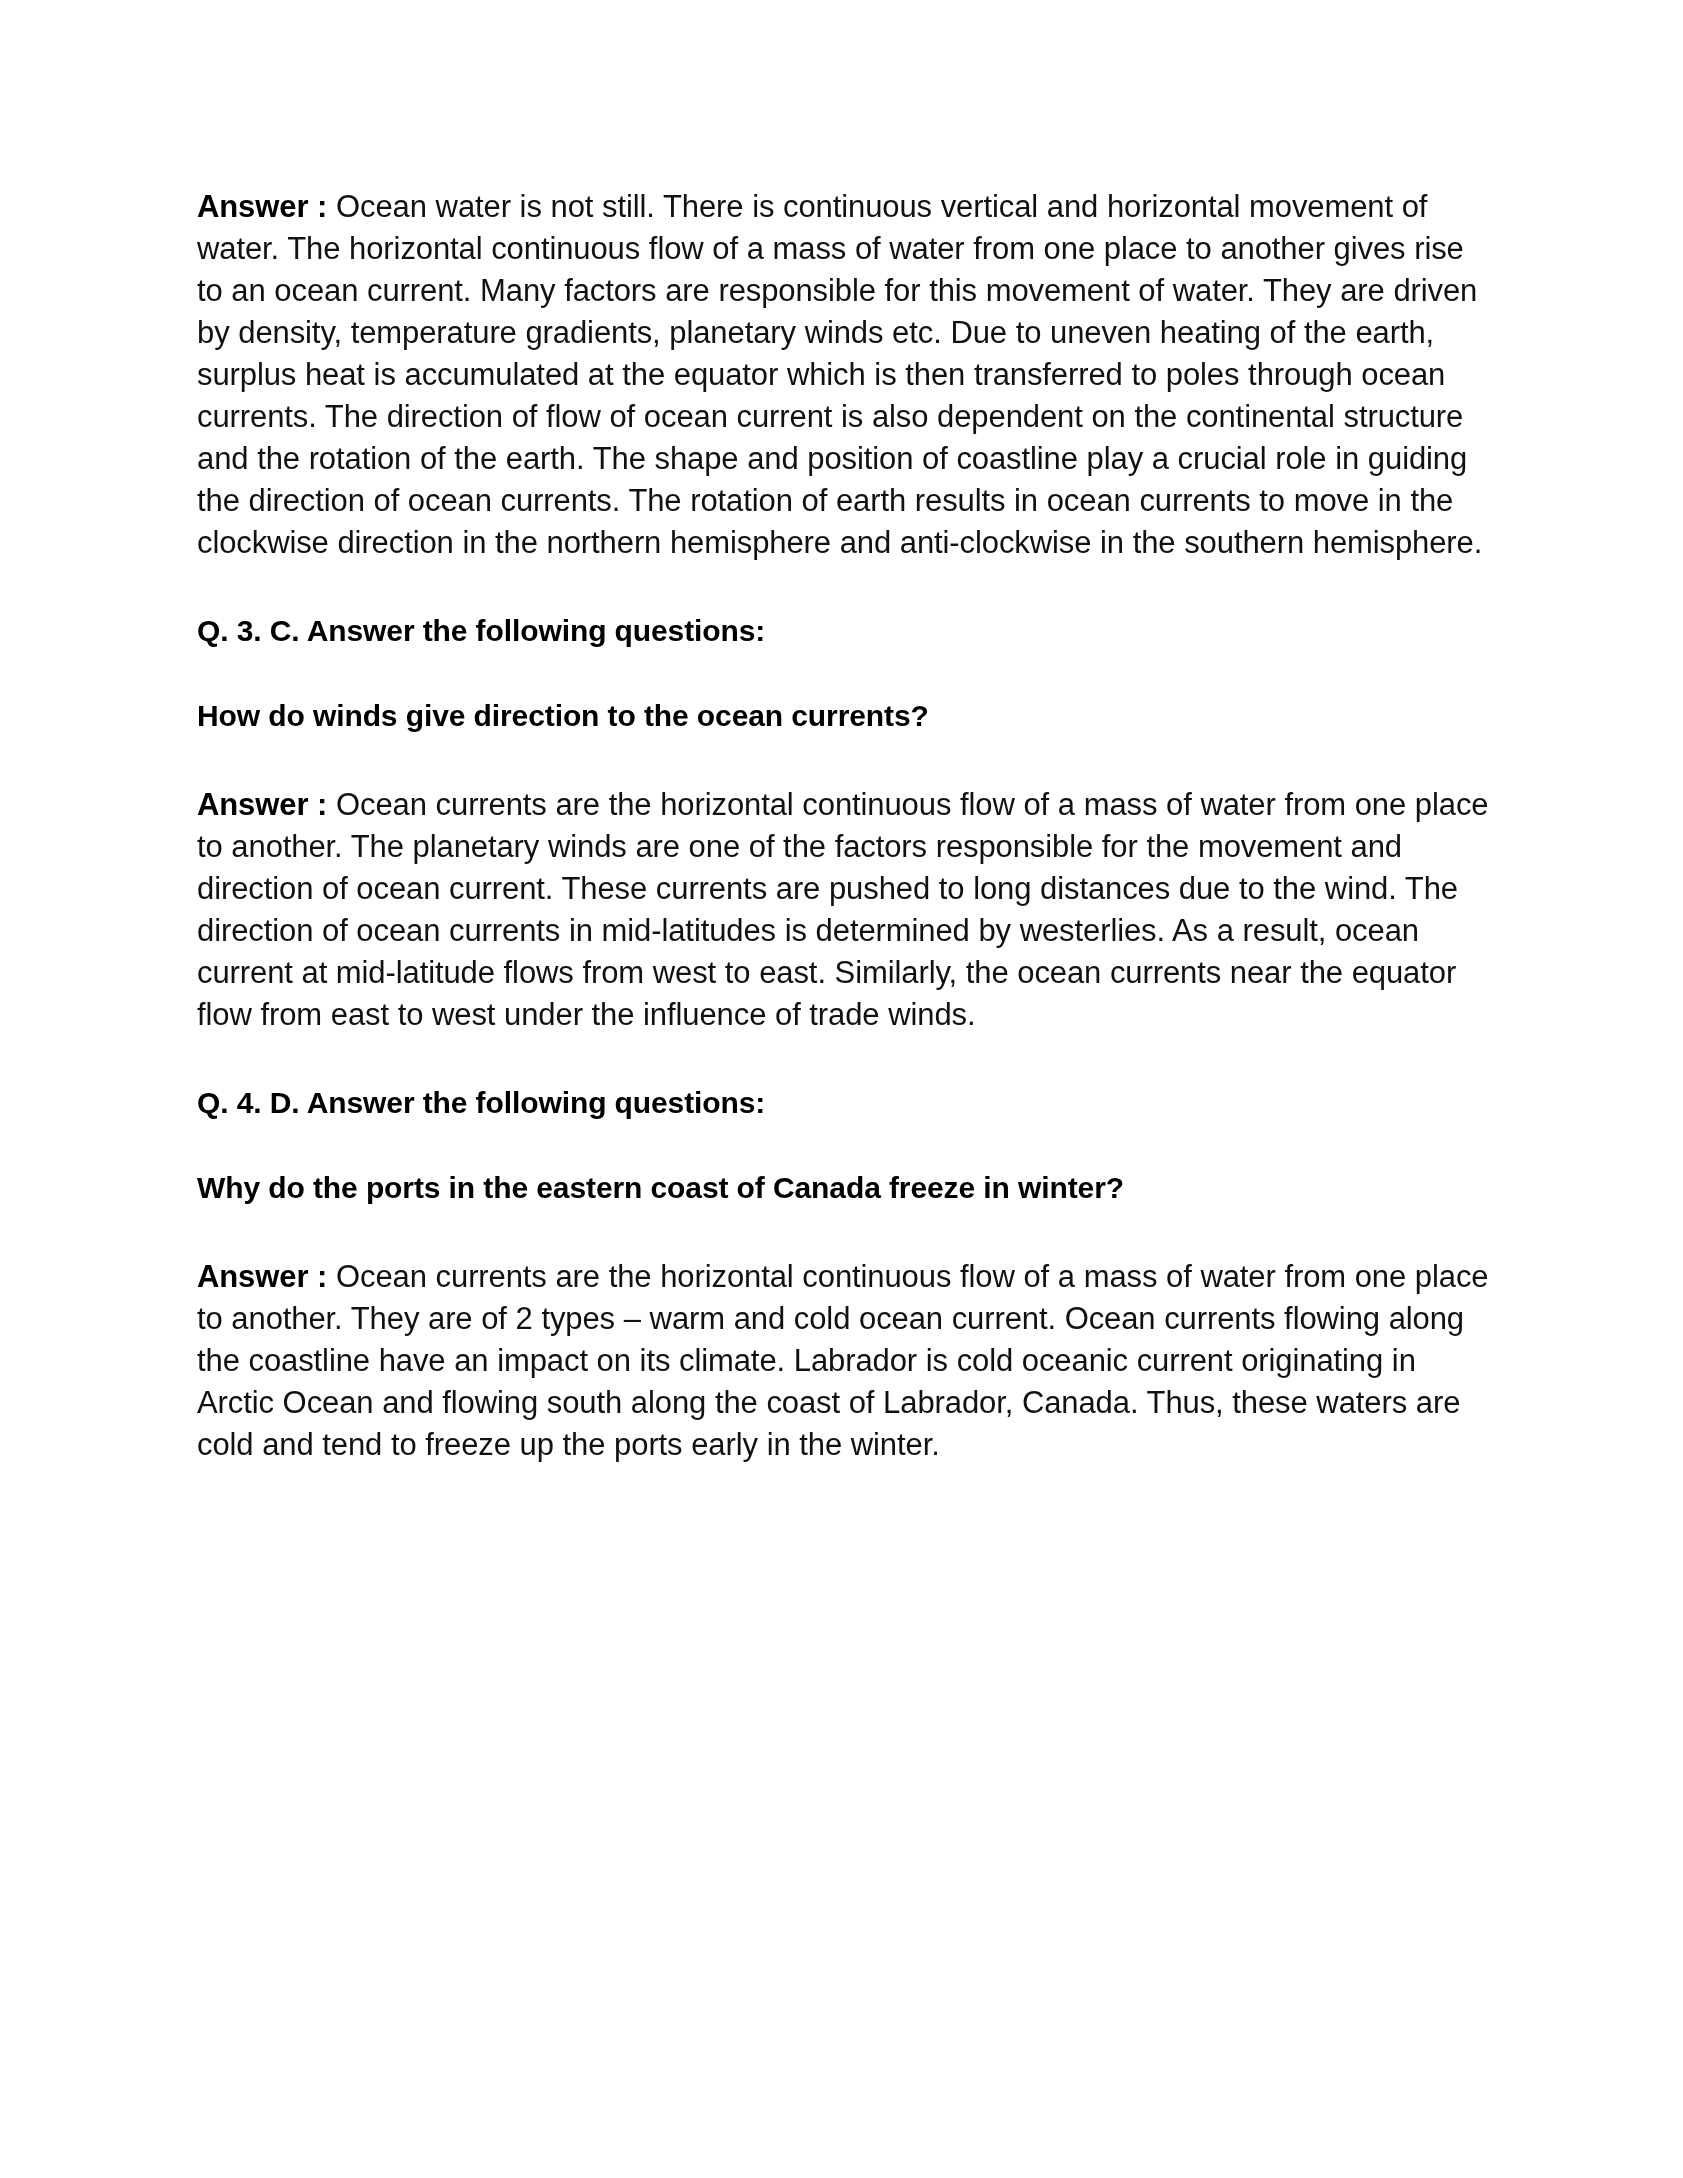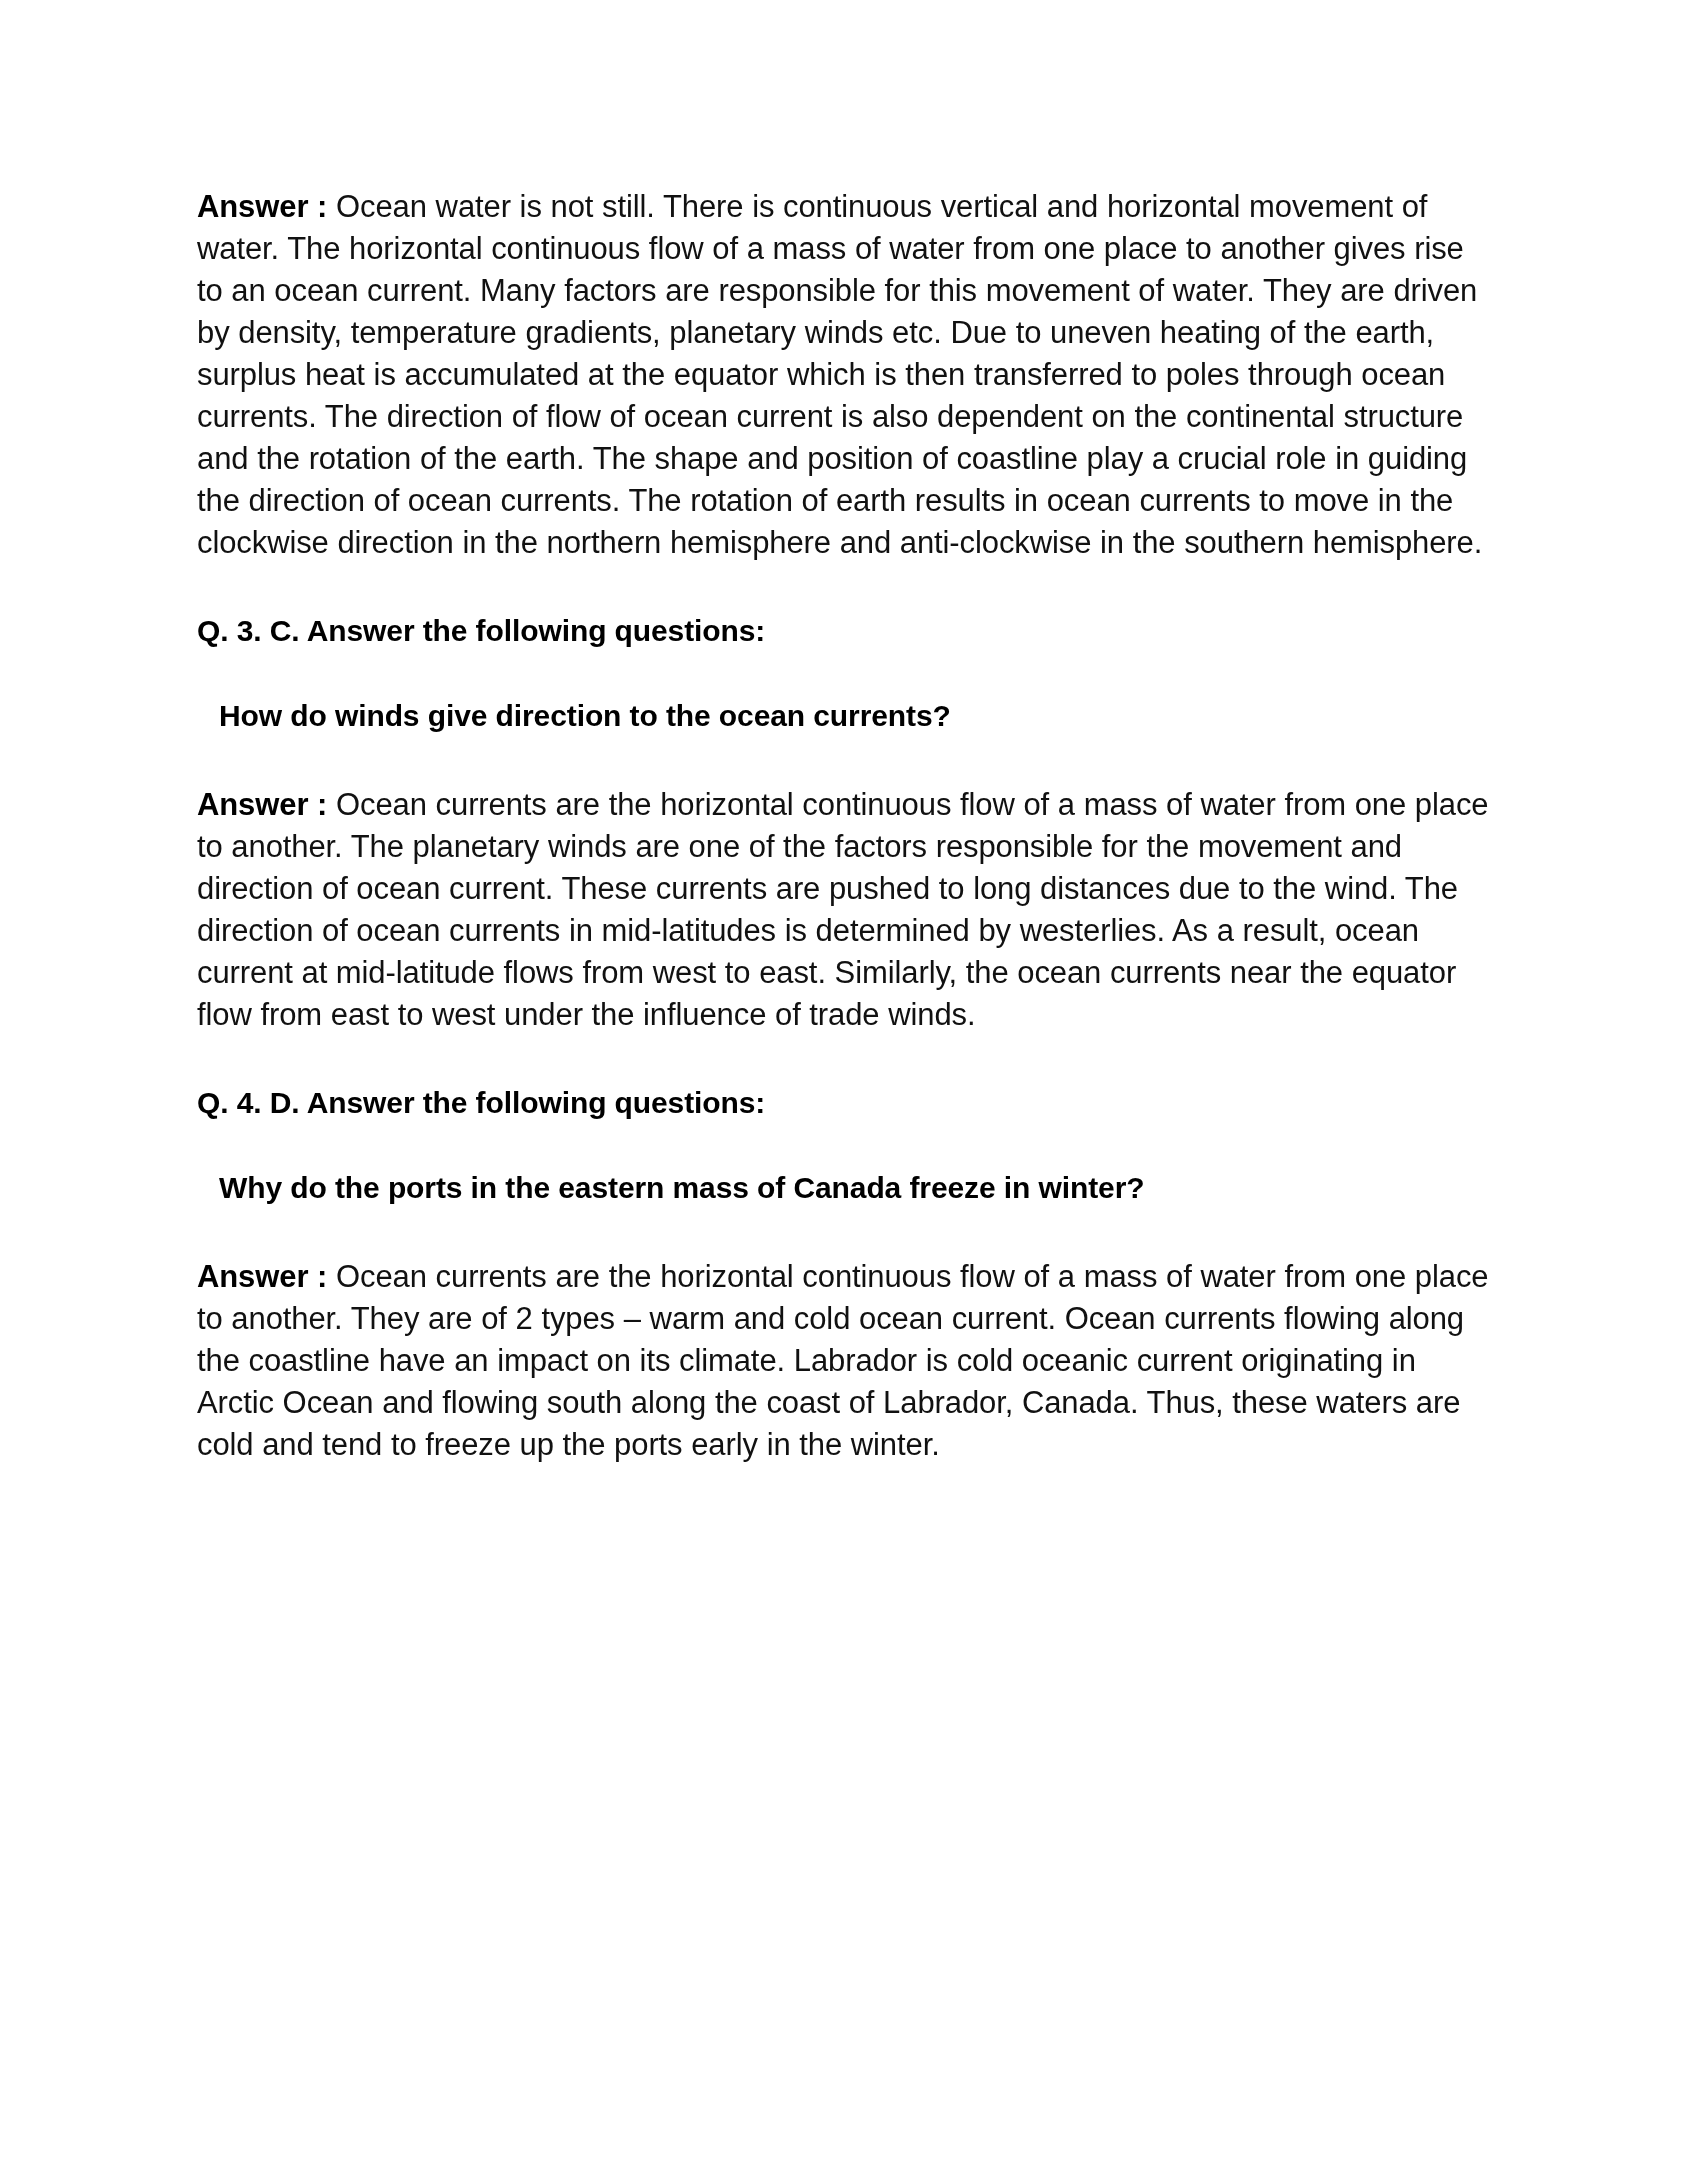--- a/index.html
+++ b/index.html
@@ -51,21 +51,21 @@
     line-height: 40px;
     font-weight: bold;
     letter-spacing: -0.1px;
     margin: 0 0 44px 0;
     color: #000000;
   }
 
   
   .gap-after-para   { margin-bottom: 47px; }
   .gap-after-head   { margin-bottom: 45px; }
-  .gap-after-qtext  { margin-bottom: 48px; margin-left: 22px; }
+  .gap-after-qtext  { margin-bottom: 48px; }
 </style>
 </head>
 <body>
 
 <div class="page">
   <div class="content">
 
     <p class="answer-para gap-after-para">
       <span class="answer-label">Answer :</span><span> Ocean water is not still. There is continuous vertical and horizontal movement of water. The horizontal continuous flow of a mass of water from one place to another gives rise to an ocean current. Many factors are responsible for this movement of water. They are driven by density, temperature gradients, planetary winds etc. Due to uneven heating of the earth, surplus heat is accumulated at the equator which is then transferred to poles through ocean currents. The direction of flow of ocean current is also dependent on the continental structure and the rotation of the earth. The shape and position of coastline play a crucial role in guiding the direction of ocean currents. The rotation of earth results in ocean currents to move in the clockwise direction in the northern hemisphere and anti-clockwise in the southern hemisphere.</span>
     </p>
@@ -73,21 +73,21 @@
     <p class="heading gap-after-head">Q. 3. C. Answer the following questions:</p>
 
     <p class="heading gap-after-qtext">How do winds give direction to the ocean currents?</p>
 
     <p class="answer-para gap-after-para">
       <span class="answer-label">Answer :</span><span> Ocean currents are the horizontal continuous flow of a mass of water from one place to another. The planetary winds are one of the factors responsible for the movement and direction of ocean current. These currents are pushed to long distances due to the wind. The direction of ocean currents in mid-latitudes is determined by westerlies. As a result, ocean current at mid-latitude flows from west to east. Similarly, the ocean currents near the equator flow from east to west under the influence of trade winds.</span>
     </p>
 
     <p class="heading gap-after-head">Q. 4. D. Answer the following questions:</p>
 
-    <p class="heading gap-after-qtext">Why do the ports in the eastern mass of Canada freeze in winter?</p>
+    <p class="heading gap-after-qtext">Why do the ports in the eastern coast of Canada freeze in winter?</p>
 
     <p class="answer-para">
       <span class="answer-label">Answer :</span><span> Ocean currents are the horizontal continuous flow of a mass of water from one place to another. They are of 2 types – warm and cold ocean current. Ocean currents flowing along the coastline have an impact on its climate. Labrador is cold oceanic current originating in Arctic Ocean and flowing south along the coast of Labrador, Canada. Thus, these waters are cold and tend to freeze up the ports early in the winter.</span>
     </p>
 
   </div>
 </div>
 
 
 </body></html>

